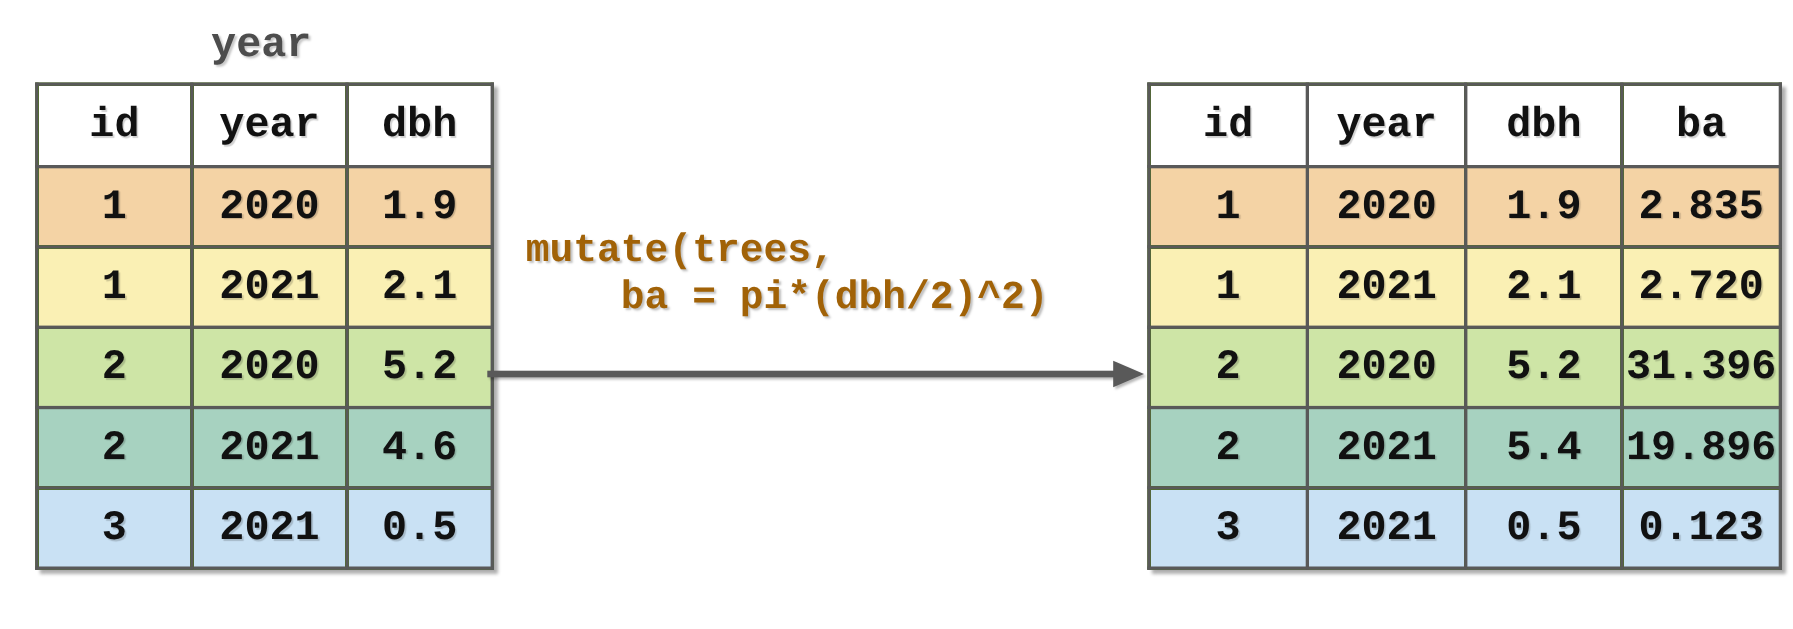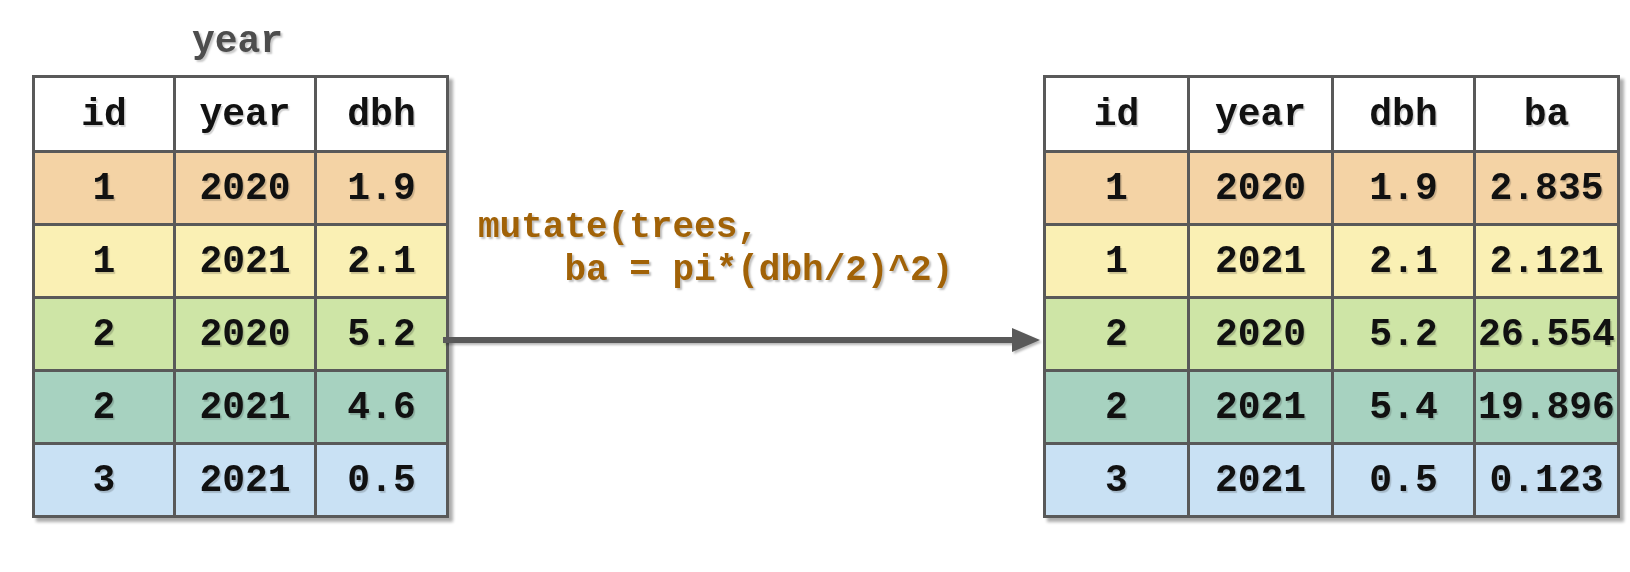--- a/index.html
+++ b/index.html
@@ -164,27 +164,27 @@
         <tr style="background: rgb(244, 211, 165);">
           <td>1</td>
           <td>2020</td>
           <td>1.9</td>
           <td>2.835</td>
         </tr>
         <tr style="background: rgb(250, 240, 180);">
           <td>1</td>
           <td>2021</td>
           <td>2.1</td>
-          <td>2.121</td>
+          <td>2.720</td>
         </tr>
         <tr style="background: rgb(206, 229, 166);">
           <td>2</td>
           <td>2020</td>
           <td>5.2</td>
-          <td>26.554</td>
+          <td>31.396</td>
         </tr>
         <tr style="background: rgb(167, 210, 192);">
           <td>2</td>
           <td>2021</td>
           <td>5.4</td>
           <td>19.896</td>
         </tr>
         <tr style="background: rgb(201, 225, 244);">
           <td>3</td>
           <td>2021</td>

